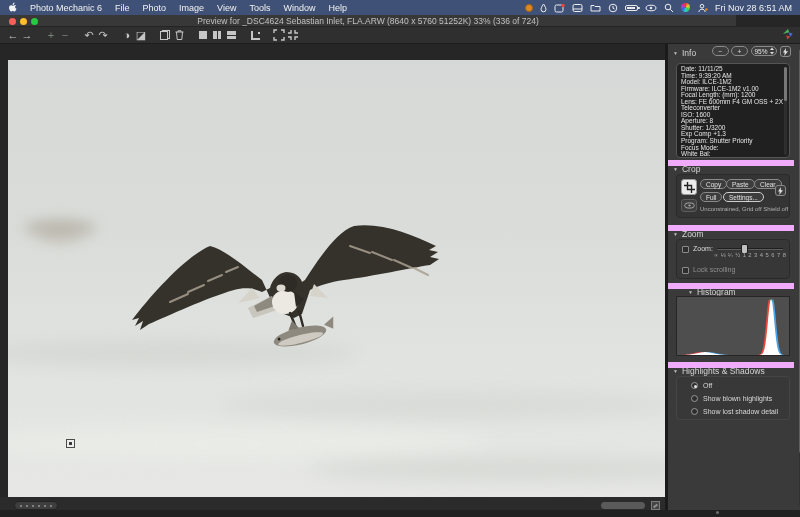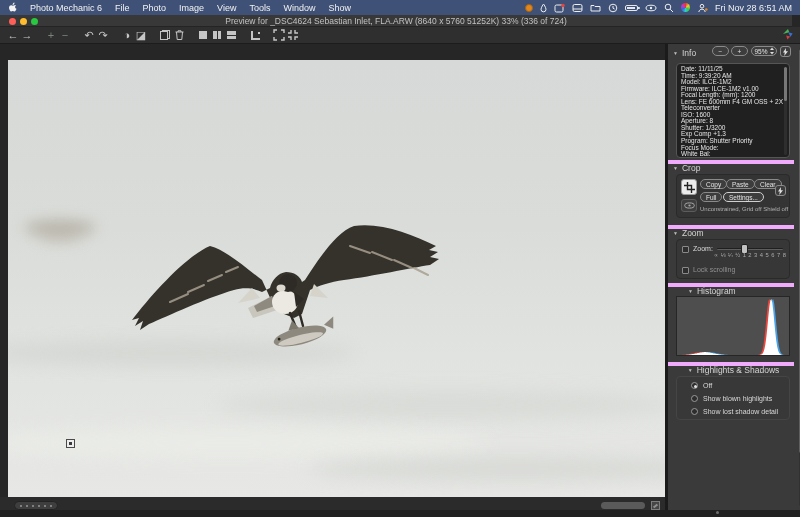--- a/index.html
+++ b/index.html
@@ -15,21 +15,21 @@
   .mb-right{margin-left:auto;display:flex;align-items:center;gap:7px;}
   .mi{display:inline-flex;align-items:center;justify-content:center;height:11px;}
   .dot-orange{width:8px;height:8px;border-radius:50%;background:#e0881e;border:1px solid #a86414;}
   .batt{width:13px;height:6px;border:1px solid #e8e8e8;border-radius:2px;position:relative;}
   .batt::before{content:"";position:absolute;left:1px;top:1px;bottom:1px;width:8px;background:#e8e8e8;}
   .batt::after{content:"";position:absolute;right:-3px;top:1px;width:2px;height:2px;background:#e8e8e8;border-radius:0 1px 1px 0;}
   .cwheel{width:9px;height:9px;border-radius:50%;background:conic-gradient(#e33,#ec3,#3c4,#3cc,#36d,#c3c,#e33);}
   .clock-txt{font-size:9px;color:#f2f2f2;white-space:nowrap;}
 
   
-  .titlebar{position:absolute;left:0;top:15px;width:792px;height:12px;background:#383838;border-bottom:1px solid #242424;}
+  .titlebar{position:absolute;left:0;top:15px;width:736px;height:12px;background:#383838;border-bottom:1px solid #242424;}
   .tl{position:absolute;top:3px;width:7px;height:7px;border-radius:50%;}
   .wtitle{position:absolute;left:0;right:0;top:1px;text-align:center;font-size:8.5px;color:#c2c2c2;white-space:nowrap;}
 
   
   .toolbar{position:absolute;left:0;top:27px;width:800px;height:17px;background:#2f2f2f;border-bottom:1px solid #1c1c1c;
     display:flex;align-items:center;padding:0 6px;color:#c6c6c6;}
   .tbtn{display:inline-flex;align-items:center;justify-content:center;width:14px;height:14px;font-size:11px;color:#c6c6c6;}
   .tbtn.dim{color:#79837b;}
   .tgap{width:10px;}
   .ic-sq{width:8px;height:8px;background:#c6c6c6;}
@@ -60,21 +60,21 @@
   .hscroll{position:absolute;left:601px;top:5px;width:44px;height:7px;background:#5a5a5a;border-radius:4px;}
   .locktgl{position:absolute;left:651px;top:4px;width:9px;height:9px;border:1px solid #7c7c7c;background:#454545;}
   .locktgl::after{content:"";position:absolute;left:1px;top:3px;width:5px;height:2px;background:#8e8e8e;transform:rotate(-40deg);}
   .bottomframe{position:absolute;left:0;top:510px;width:800px;height:7px;background:#212121;}
   .grip-dot{position:absolute;left:716px;top:511px;width:3px;height:3px;border-radius:50%;background:#6e6e6e;}
 
   
   .divider{position:absolute;left:665px;top:44px;width:3px;height:466px;background:#1b1b1b;}
   .sidebar{position:absolute;left:668px;top:44px;width:136px;height:466px;background:#3a3a3a;color:#d8d8d8;}
   .sect-h{position:absolute;left:0;width:126px;height:12px;display:flex;align-items:center;gap:4px;
-    padding-left:5px;font-size:8.5px;color:#d4d4d4;border-top:4px solid #f0abfc;}
+    padding-left:5px;font-size:8.5px;color:#d4d4d4;border-top:6px solid #f0abfc;}
   .tri{font-size:5px;color:#bdbdbd;}
   .pillbtn{display:inline-flex;align-items:center;justify-content:center;height:10px;background:#3d3d3d;
     border:1px solid #8a8a8a;border-radius:6px;color:#e2e2e2;font-size:6.5px;padding:0 5px;white-space:nowrap;}
   .sqbtn{display:inline-flex;align-items:center;justify-content:center;width:11px;height:11px;background:#3d3d3d;
     border:1px solid #8a8a8a;border-radius:3px;color:#e2e2e2;font-size:7px;}
   .infobox{position:absolute;left:8px;top:19px;width:114px;height:95px;background:#202020;border:1px solid #555;
     border-radius:4px;padding:2px 8px 2px 4px;overflow:hidden;}
   .infobox .ln{font-size:6.5px;line-height:6.55px;color:#e6e6e6;white-space:nowrap;}
   .ivscroll{position:absolute;right:2px;top:3px;width:3px;height:88px;background:#2e2e2e;border-radius:2px;}
   .ivscroll::before{content:"";position:absolute;left:0;top:0;width:3px;height:34px;background:#777;border-radius:2px;}
@@ -109,21 +109,21 @@
           <path fill="#f2f2f2" d="M6.4 1.6c-.5.1-1.1.4-1.4.9-.3.4-.5 1-.4 1.5.6 0 1.1-.3 1.5-.8.3-.4.5-1 .3-1.6zM6.7 4.2c-.8 0-1.4.5-1.8.5-.4 0-1-.5-1.7-.5C2.3 4.2 1 5 1 6.7c0 1.8 1.4 3.8 2.2 3.8.4 0 .9-.4 1.6-.4.6 0 1 .4 1.6.4.8 0 2-1.9 2.1-2.7-1-.4-1.4-1-1.4-1.8 0-.7.4-1.2.9-1.5-.4-.5-1-.8-1.3-.3z"></path>
         </svg>
     </span>
     <span class="mitem appname">Photo Mechanic 6</span>
     <span class="mitem">File</span>
     <span class="mitem">Photo</span>
     <span class="mitem">Image</span>
     <span class="mitem">View</span>
     <span class="mitem">Tools</span>
     <span class="mitem">Window</span>
-    <span class="mitem">Show</span>
+    <span class="mitem">Help</span>
     <span class="mb-right">
       <span class="mi">
           <span class="dot-orange"></span>
         </span>
       <span class="mi">
           <svg width="7" height="10" viewBox="0 0 7 10">
             <path d="M3.5 1C3.5 1 6 4.5 6 6.3A2.5 2.5 0 0 1 1 6.3C1 4.5 3.5 1 3.5 1z" fill="none" stroke="#eee" stroke-width="1"></path>
           </svg>
         </span>
       <span class="mi">
@@ -427,21 +427,21 @@
       <span>Histogram</span>
     </div>
     <div class="abs" style="left:0;top:239px;width:126px;height:80px;">
       <svg class="histbox" width="114" height="60" viewBox="0 0 114 58" preserveAspectRatio="none">
           <polygon points="0,58 0,58.0 1,58.0 2,58.0 3,57.9 4,57.9 5,57.9 6,57.8 7,57.8 8,57.7 9,57.6 10,57.5 11,57.4 12,57.2 13,57.0 14,56.8 15,56.6 16,56.4 17,56.2 18,56.0 19,55.8 20,55.6 21,55.4 22,55.3 23,55.2 24,55.1 25,55.1 26,55.1 27,55.2 28,55.3 29,55.5 30,55.6 31,55.8 32,56.1 33,56.3 34,56.5 35,56.7 36,56.9 37,57.1 38,57.3 39,57.4 40,57.5 41,57.6 42,57.7 43,57.8 44,57.8 45,57.9 46,57.9 47,57.9 48,58.0 49,58.0 50,58.0 51,58.0 52,58.0 53,58.0 54,58.0 55,58.0 56,58.0 57,58.0 58,58.0 59,58.0 60,58.0 61,58.0 62,58.0 63,58.0 64,58.0 65,58.0 66,58.0 67,58.0 68,58.0 69,58.0 70,58.0 71,58.0 72,58.0 73,58.0 74,58.0 75,58.0 76,58.0 77,58.0 78,58.0 79,58.0 80,58.0 81,58.0 82,57.9 83,57.8 84,57.6 85,56.9 86,55.4 87,52.7 88,48.0 89,41.0 90,31.7 91,21.1 92,11.2 93,4.1 94,1.8 95,4.8 96,12.4 97,22.5 98,33.0 99,42.0 100,48.7 101,53.1 102,55.7 103,57.0 104,57.6 105,57.9 106,58.0 107,58.0 108,58.0 109,58.0 110,58.0 111,58.0 112,58.0 113,58.0 114,58.0 114,58" fill="#e8473f"></polygon>
           <polygon points="0,58 0,58.0 1,58.0 2,58.0 3,58.0 4,58.0 5,58.0 6,58.0 7,58.0 8,58.0 9,58.0 10,57.9 11,57.9 12,57.9 13,57.8 14,57.8 15,57.7 16,57.6 17,57.5 18,57.4 19,57.3 20,57.1 21,56.9 22,56.7 23,56.5 24,56.3 25,56.1 26,55.8 27,55.6 28,55.5 29,55.3 30,55.2 31,55.1 32,55.1 33,55.1 34,55.2 35,55.3 36,55.4 37,55.6 38,55.8 39,56.0 40,56.2 41,56.4 42,56.6 43,56.8 44,57.0 45,57.2 46,57.4 47,57.5 48,57.6 49,57.7 50,57.8 51,57.8 52,57.9 53,57.9 54,57.9 55,58.0 56,58.0 57,58.0 58,58.0 59,58.0 60,58.0 61,58.0 62,58.0 63,58.0 64,58.0 65,58.0 66,58.0 67,58.0 68,58.0 69,58.0 70,58.0 71,58.0 72,58.0 73,58.0 74,58.0 75,58.0 76,58.0 77,58.0 78,58.0 79,58.0 80,58.0 81,58.0 82,58.0 83,58.0 84,58.0 85,58.0 86,57.9 87,57.8 88,57.4 89,56.5 90,54.7 91,51.3 92,45.8 93,37.9 94,28.0 95,17.5 96,8.3 97,2.7 98,2.2 99,7.0 100,15.8 101,26.3 102,36.4 103,44.7 104,50.5 105,54.2 106,56.3 107,57.3 108,57.7 109,57.9 110,58.0 111,58.0 112,58.0 113,58.0 114,58.0 114,58" fill="#4aa3e8"></polygon>
           <polygon points="0,58 0,58.0 1,58.0 2,58.0 3,58.0 4,58.0 5,58.0 6,57.9 7,57.9 8,57.9 9,57.9 10,57.8 11,57.7 12,57.7 13,57.6 14,57.4 15,57.3 16,57.1 17,57.0 18,56.8 19,56.6 20,56.4 21,56.1 22,55.9 23,55.7 24,55.5 25,55.4 26,55.2 27,55.2 28,55.1 29,55.1 30,55.2 31,55.2 32,55.4 33,55.5 34,55.7 35,55.9 36,56.1 37,56.4 38,56.6 39,56.8 40,57.0 41,57.1 42,57.3 43,57.4 44,57.6 45,57.7 46,57.7 47,57.8 48,57.9 49,57.9 50,57.9 51,57.9 52,58.0 53,58.0 54,58.0 55,58.0 56,58.0 57,58.0 58,58.0 59,58.0 60,58.0 61,58.0 62,58.0 63,58.0 64,58.0 65,58.0 66,58.0 67,58.0 68,58.0 69,58.0 70,58.0 71,58.0 72,58.0 73,58.0 74,58.0 75,58.0 76,58.0 77,58.0 78,58.0 79,58.0 80,58.0 81,58.0 82,58.0 83,58.0 84,57.9 85,57.8 86,57.5 87,56.7 88,55.1 89,52.0 90,47.0 91,39.5 92,29.9 93,19.3 94,9.7 95,3.3 96,1.9 97,5.8 98,14.0 99,24.4 100,34.7 101,43.4 102,49.7 103,53.7 104,56.0 105,57.1 106,57.7 107,57.9 108,58.0 109,58.0 110,58.0 111,58.0 112,58.0 113,58.0 114,58.0 114,58" fill="#ffffff"></polygon>
         </svg>
     </div>
 
-    <div class="sect-h" style="top:318px;justify-content:center;">
+    <div class="sect-h" style="top:318px;">
       <span class="tri">▼</span>
       <span>Highlights &amp; Shadows</span>
     </div>
     <div class="groupbox" style="left:8px;top:332px;width:114px;height:44px;background:#383838;border-color:#454545;">
       <div class="radiorow" style="left:14px;top:5px;">
         <span class="radio on"></span>
         <span>Off</span>
       </div>
       <div class="radiorow" style="left:14px;top:18px;">
         <span class="radio"></span>

